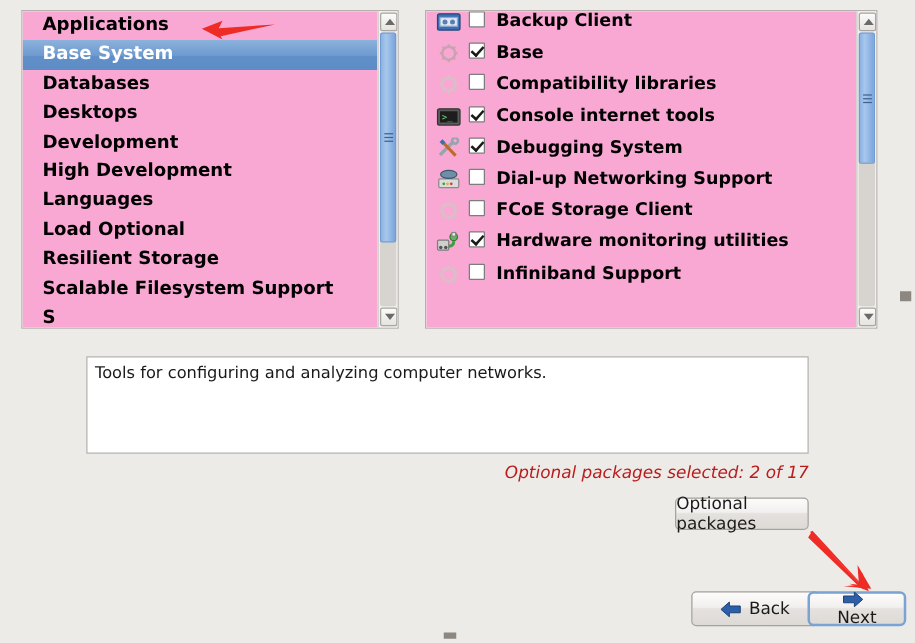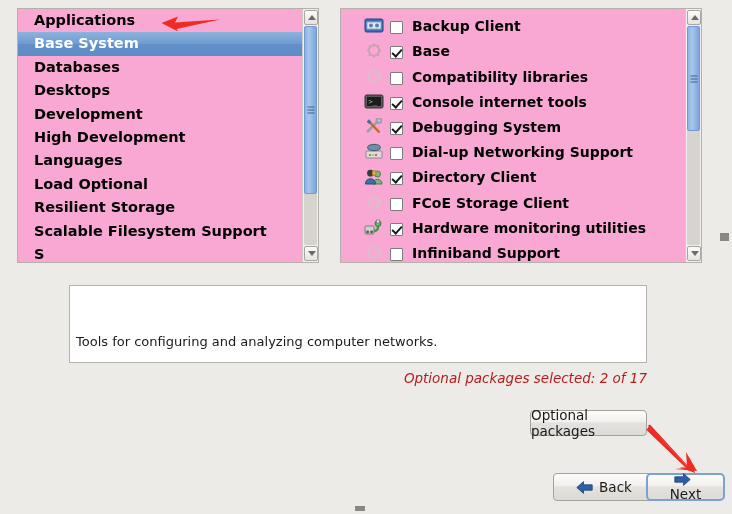--- a/index.html
+++ b/index.html
@@ -42,22 +42,22 @@
     background: linear-gradient(to bottom, #8fb4dd 0%, #6f9bd1 50%, #6severe 50%, #5d8cc6 100%);
     background: linear-gradient(to bottom, #8cb2dc 0%, #6e9ad0 52%, #6190c9 52%, #5d8cc6 100%);
     color: #ffffff;
   }
 
   
   #right-panel { left: 340px; top: 8px; width: 362px; height: 255px; }
   .pkg-row {
     height: 25.2px;
     display: flex;
-    align-items: flex-end;
-    padding-left: 23px;
+    align-items: flex-start;
+    padding-left: 8px;
     white-space: nowrap;
   }
   .pkg-icon {
     width: 20px; height: 17px;
     margin-right: 6px;
     flex: 0 0 auto;
     display: block;
   }
   .pkg-check {
     width: 13px; height: 13px;
@@ -142,21 +142,20 @@
     left: 69px; top: 285px;
     width: 578px; height: 78px;
     background: #ffffff;
     border: 1px solid #b4b0ac;
   }
   #desc-text {
     font-size: 13px;
     color: #1a1a1a;
     padding: 5px 6px;
     line-height: 16px;
-    margin-top: 43px;
   }
 
   
   #opt-selected {
     position: absolute;
     right: 85px; top: 370px;
     font-size: 13.5px;
     font-style: italic;
     color: #b91c1c;
   }
@@ -167,21 +166,21 @@
     background: linear-gradient(to bottom, #fcfcfb 0%, #f2f0ee 45%, #e4e1de 50%, #dedad6 100%);
     border: 1px solid #a5a19d;
     border-radius: 4px;
     font-size: 13.5px;
     color: #1a1a1a;
     display: flex;
     align-items: center;
     justify-content: center;
     cursor: default;
   }
-  #btn-optional { right: 85px; top: 410px; width: 117px; height: 26px; }
+  #btn-optional { right: 85px; top: 398px; width: 107px; height: 26px; }
   #btn-back { left: 553px; top: 473px; width: 102px; height: 28px; }
   #btn-next {
     left: 646px; top: 473px; width: 79px; height: 28px;
     border: 2px solid #7aa3d4;
     border-radius: 5px;
     flex-direction: column;
   }
   .btn-arrow {
     width: 17px; height: 13px;
     margin-right: 6px;
@@ -310,31 +309,20 @@
         <rect x="2" y="8" width="16" height="7" rx="1" fill="#dcdcdc" stroke="#8a8a8a"></rect>
         <ellipse cx="10" cy="4.5" rx="6.5" ry="3.2" fill="#6d8fa8" stroke="#3e586d"></ellipse>
         <circle cx="6" cy="12" r="1.1" fill="#3ca33c"></circle>
           <circle cx="9" cy="12" r="1.1" fill="#d9b62e"></circle>
         <circle cx="12" cy="12" r="1.1" fill="#cc4040"></circle>
       </svg>
       <span class="pkg-check"></span>
       <span class="pkg-label">Dial-up Networking Support</span>
     </div>
 
-    <div class="pkg-row">
-      <svg class="pkg-icon" viewBox="0 0 20 17">
-        <circle cx="13.5" cy="6" r="3" fill="#7ab87a" stroke="#4d7d4d"></circle>
-        <path d="M9 16c0-3 2-4.6 4.5-4.6S18 13 18 16z" fill="#7ab87a" stroke="#4d7d4d"></path>
-        <circle cx="6.5" cy="5.2" r="3.4" fill="#3a3a3a"></circle>
-        <path d="M1.5 16c0-3.4 2.2-5.2 5-5.2s5 1.8 5 5.2z" fill="#3f6fa8" stroke="#2b4f78"></path>
-        <rect x="8.5" y="3" width="3.4" height="4" fill="#e0b54a" stroke="#a8842c"></rect>
-      </svg>
-      <span class="pkg-check checked"></span>
-      <span class="pkg-label">Directory Client</span>
-    </div>
 
     <div class="pkg-row">
       <svg class="pkg-icon" viewBox="0 0 20 17">
         <g fill="none" stroke="#d9bfc6" stroke-width="2">
             <circle cx="10" cy="8.5" r="5.2"></circle>
           </g>
         <g stroke="#d9bfc6" stroke-width="1.6">
           <line x1="10" y1="1.3" x2="10" y2="3.6"></line>
             <line x1="10" y1="13.4" x2="10" y2="15.7"></line>
           <line x1="2.8" y1="8.5" x2="5.1" y2="8.5"></line>

